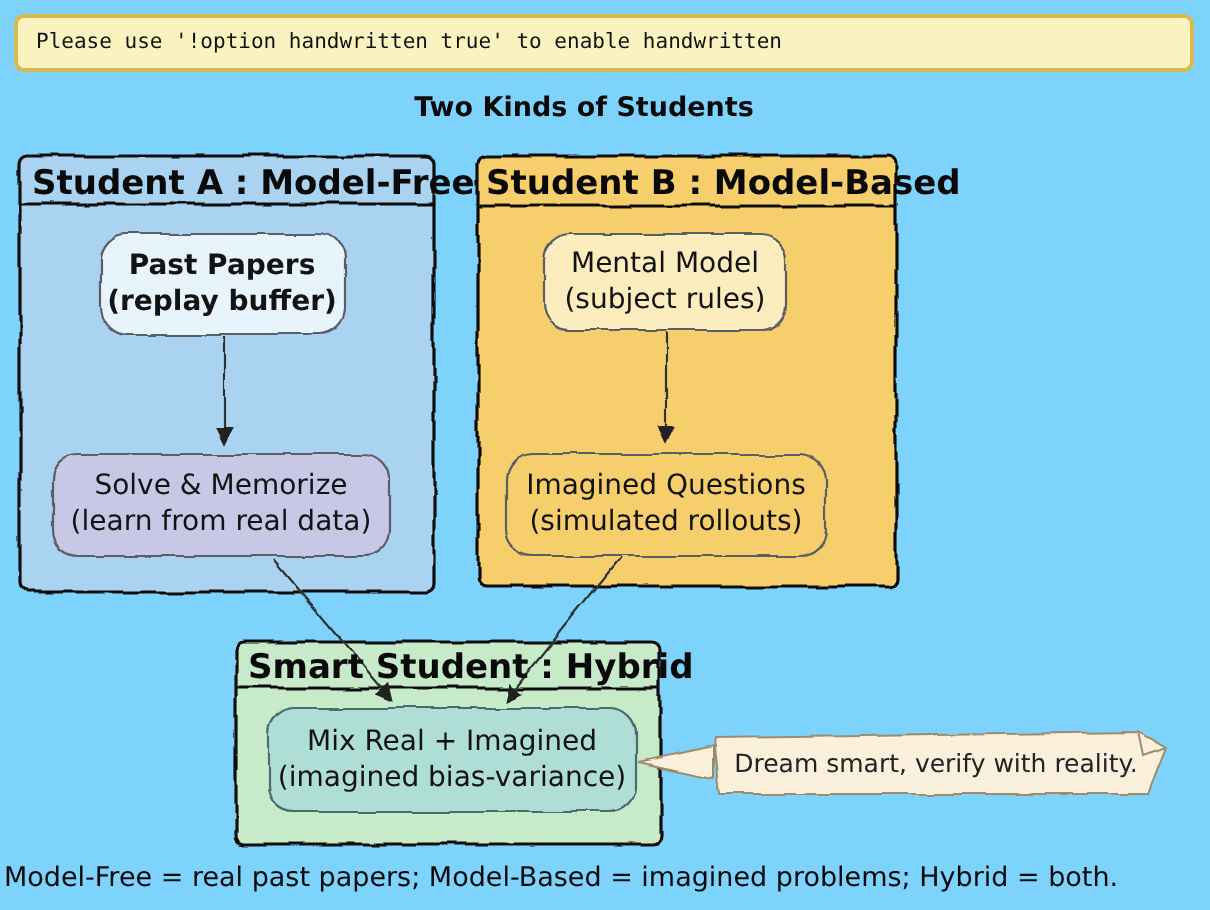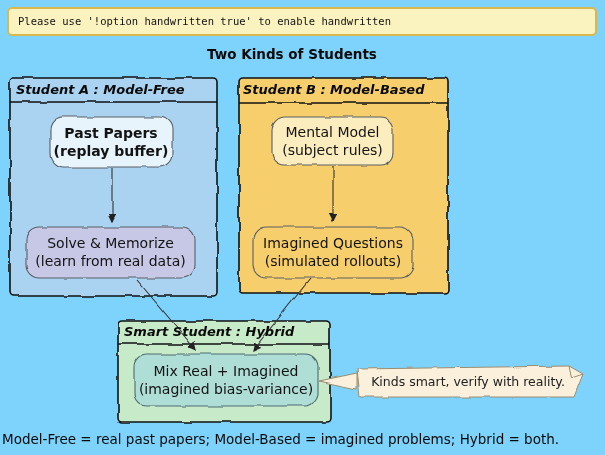--- a/index.html
+++ b/index.html
@@ -11,21 +11,21 @@
     background:#FBF3BF;border:2px solid #D9B851;border-radius:5px;
     font-family:"DejaVu Sans Mono","Liberation Mono",monospace;font-size:10.5px;color:#111;
     line-height:25px;padding-left:9px;white-space:nowrap;overflow:hidden;
   }
   .title{
     position:absolute;left:0;top:46px;width:584px;text-align:center;
     font-size:13.5px;font-weight:bold;color:#0a0a0a;
   }
   .shapes{position:absolute;left:0;top:0;}
   .hdr{
-    position:absolute;font-size:13px;font-weight:bold;color:#0a0a0a;white-space:nowrap;font-style:italic;
+    position:absolute;font-size:17px;font-weight:bold;color:#0a0a0a;white-space:nowrap;
   }
   .nodetext{
     position:absolute;font-size:14px;color:#131313;text-align:center;line-height:18px;white-space:nowrap;
   }
   .notetext{
     position:absolute;left:357px;top:374px;width:222px;text-align:center;
     font-size:12.5px;color:#222;white-space:nowrap;
   }
   .caption{
     position:absolute;left:2px;top:431px;font-size:13.5px;color:#0a0a0a;white-space:nowrap;
@@ -99,17 +99,17 @@
   </div>
   <div class="nodetext" style="left:253px;top:234px;width:160px;">
     <div>Imagined Questions</div>
     <div>(simulated rollouts)</div>
   </div>
   <div class="nodetext" style="left:134px;top:362px;width:184px;">
     <div>Mix Real + Imagined</div>
     <div>(imagined bias-variance)</div>
   </div>
 
-  <div class="notetext">Kinds smart, verify with reality.</div>
+  <div class="notetext">Dream smart, verify with reality.</div>
 
   <div class="caption">Model-Free = real past papers; Model-Based = imagined problems; Hybrid = both.</div>
 
 </div>
 
 </body></html>

